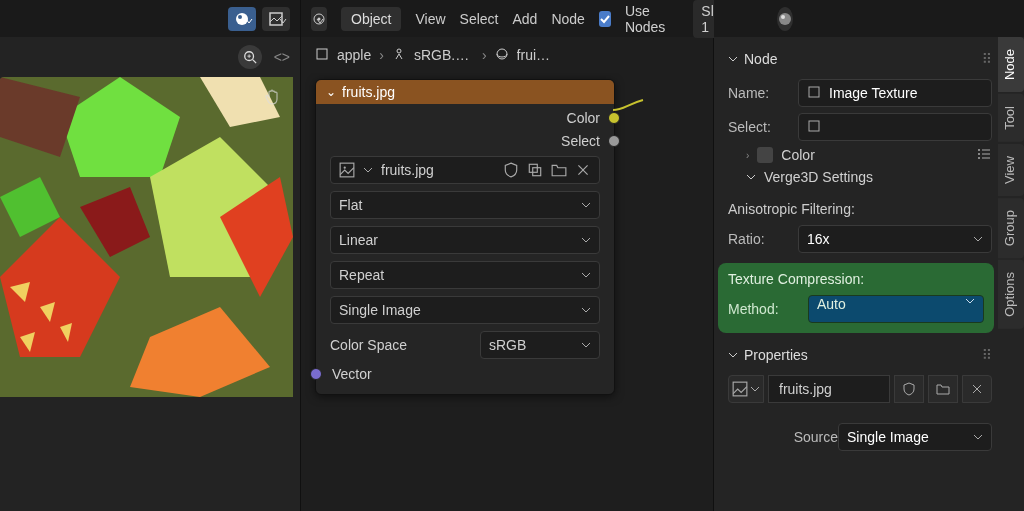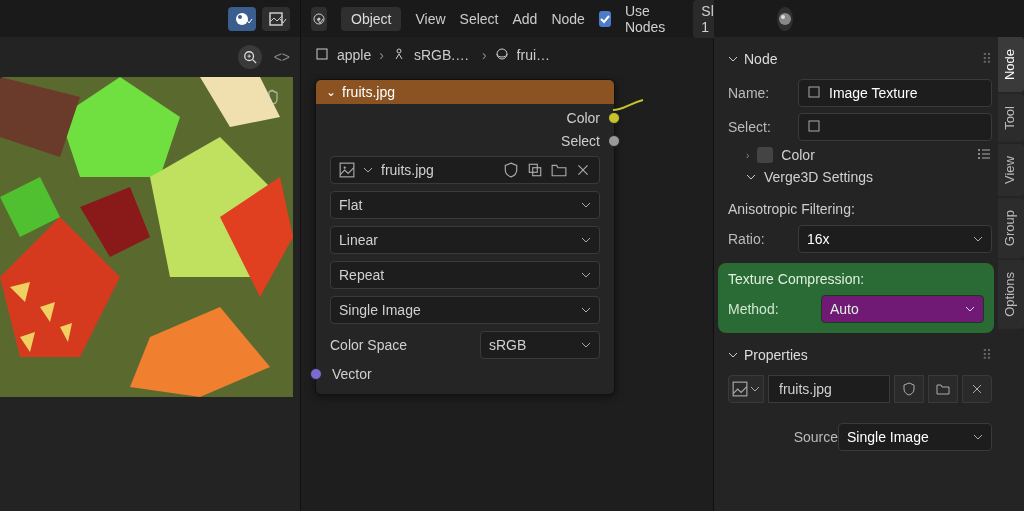--- a/index.html
+++ b/index.html
@@ -67,23 +67,23 @@
   .prop-row .pl { width:60px; color:#bbb;}
   .prop-input { flex:1; background:#1d1d1d; border:1px solid #3a3a3a; border-radius:4px; height:28px; display:flex; align-items:center; padding:0 8px; gap:8px; color:#fff;}
   .sub-row { display:flex; align-items:center; gap:8px; padding-left:18px; margin:6px 0; position:relative;}
   .sub-row .sm-chev { color:#888; font-size:10px;}
   .sub-row .box { width:16px; height:16px; background:#444; border-radius:3px;}
   .list-icon { position:absolute; right:0; color:#aaa;}
   .ratio-row { display:flex; align-items:center; gap:10px; padding:6px 14px 6px 14px;}
   .ratio-row .pl { width:60px; color:#bbb;}
   .green-panel { background:#2a6a34; margin:4px 4px; border-radius:8px; padding:8px 10px 10px 10px;}
   .green-panel .title { color:#e0f0e0; margin-bottom:8px;}
-  .green-row { display:flex; align-items:center; gap:23px;}
+  .green-row { display:flex; align-items:center; gap:10px;}
   .green-row .pl { width:70px; color:#d0e8d0;}
-  .green-select { flex:1; background:#701a75; border:1px solid #1a3a1e; border-radius:4px; height:28px; display:flex; align-items:center; justify-content:space-between; padding:0 8px; color:#e0f0e0; cursor:pointer;}
+  .green-select { flex:1; background:#0c4a6e; border:1px solid #1a3a1e; border-radius:4px; height:28px; display:flex; align-items:flex-start; justify-content:space-between; padding:0 8px; color:#e0f0e0; cursor:pointer;}
   .img-row { display:flex; align-items:center; gap:4px; margin:6px 0; padding-right:32px;}
   .img-row .seg { background:#2a2a2a; height:28px; display:flex; align-items:center; justify-content:center; border:1px solid #3a3a3a;}
   .img-row .seg:first-child { border-radius:4px 0 0 4px; width:36px;}
   .img-row .seg.main { flex:1; justify-content:flex-start; padding:0 10px; background:#1d1d1d;}
   .img-row .seg:last-child { border-radius:0 4px 4px 0;}
   .img-row .seg.icon { width:30px; cursor:pointer;}
   .src-row { display:flex; align-items:center; padding:6px 14px;}
   .src-row .pl { width:60px; text-align:right; color:#bbb;}
 
   .link-wire { position:absolute; left:312px; top:31px; width:30px; height:20px; pointer-events:none;}

